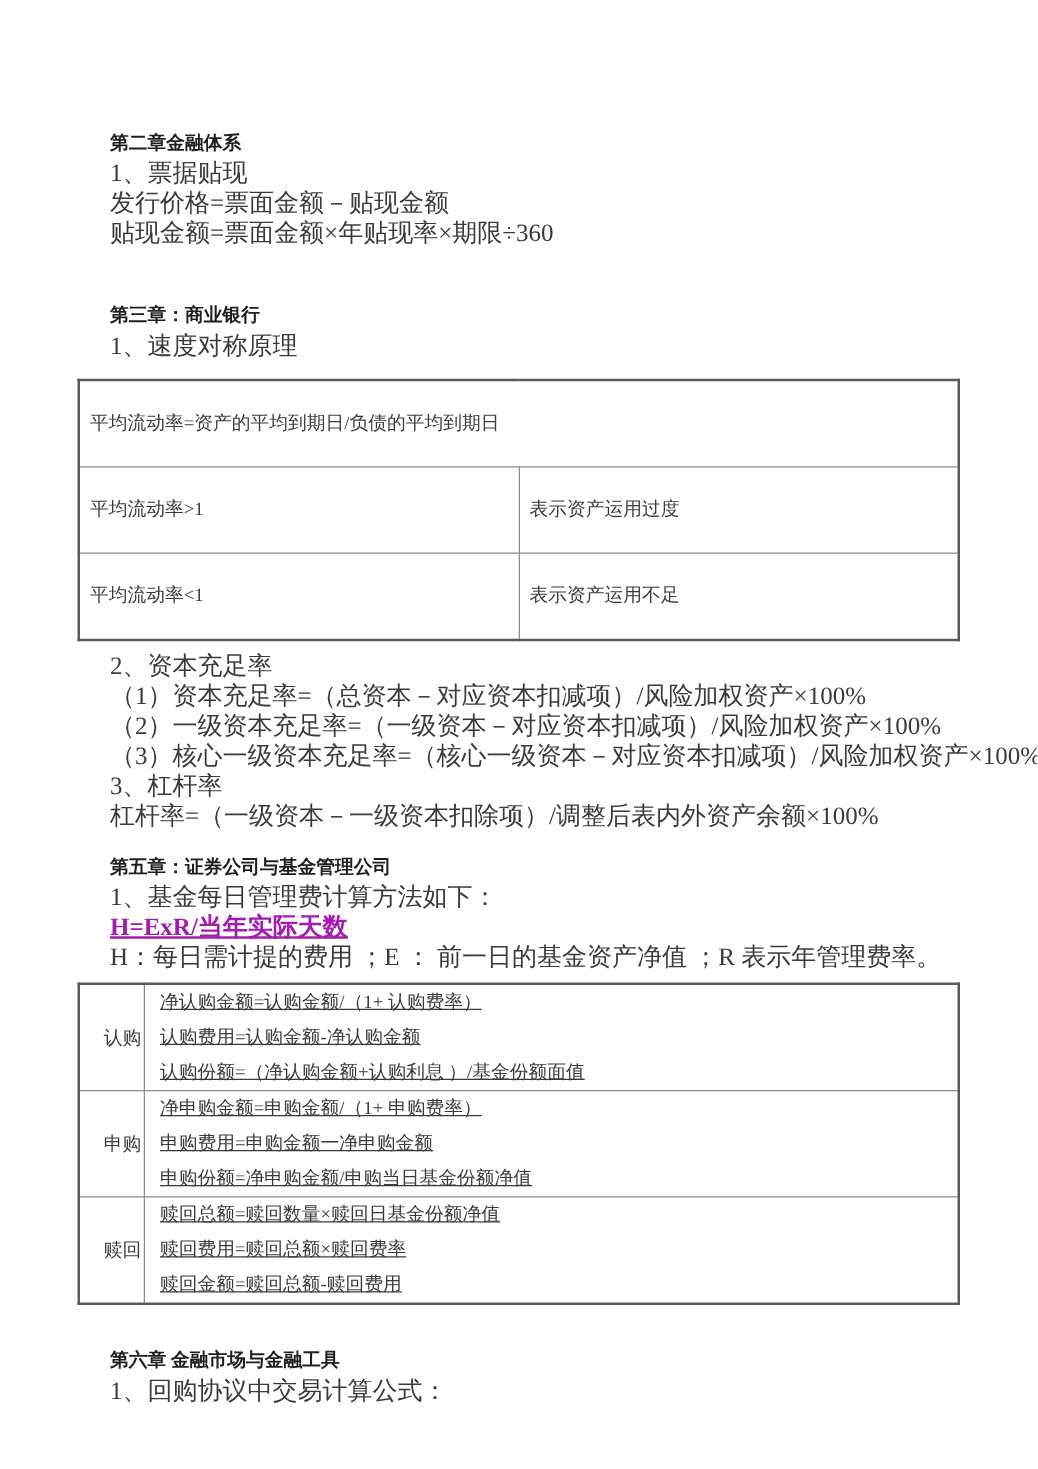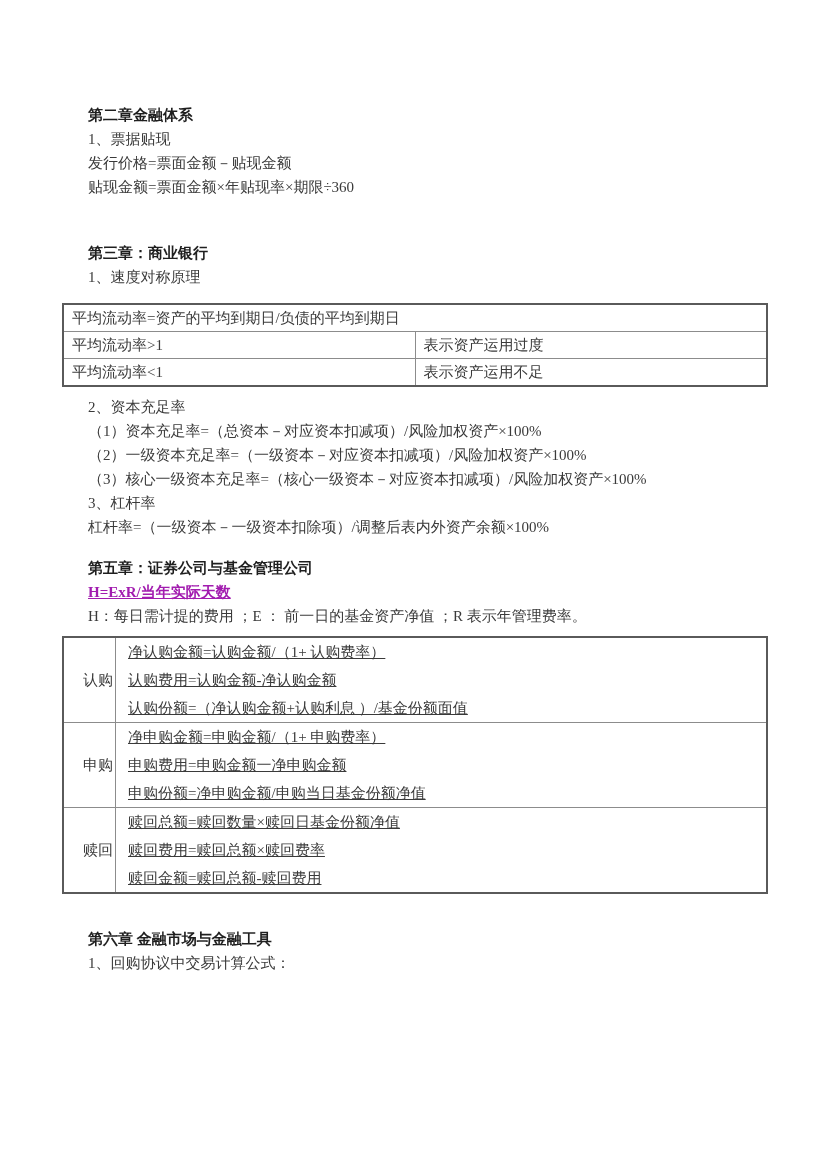--- a/index.html
+++ b/index.html
@@ -24,21 +24,21 @@
   .h {
     margin: 0 40px 0 88px;
     font-size: 15px;
     line-height: 24px;
     font-weight: bold;
     color: #1f1f1f;
     white-space: pre;
   }
   .t {
     margin: 0 40px 0 88px;
-    font-size: 15px;
+    font-size: 20px;
     line-height: 24px;
     color: #3a3a3a;
     white-space: pre;
   }
   .red-formula {
     color: #a21caf;
     font-weight: bold;
     text-decoration: underline;
   }
   .mt-ch3 { margin-top: 42px; }
@@ -56,21 +56,21 @@
     font-size: 15px;
     color: #3a3a3a;
   }
   table.grid, table.grid td {
     border: 1px solid #8c8c8c;
   }
   table.grid {
     border: 2px solid #5a5a5a;
   }
   .liq-table td {
-    padding: 1px 8px;
+    padding: 22px 8px;
     line-height: 24px;
     vertical-align: middle;
     white-space: pre;
     overflow: hidden;
   }
   .liq-col1 { width: 304px; }
   .fund-table td {
     vertical-align: middle;
     overflow: hidden;
   }
@@ -120,20 +120,21 @@
     </table>
 
   <p class="t mt-after-tbl1">2、资本充足率</p>
   <p class="t">（1）资本充足率=（总资本－对应资本扣减项）/风险加权资产×100%</p>
   <p class="t">（2）一级资本充足率=（一级资本－对应资本扣减项）/风险加权资产×100%</p>
   <p class="t">（3）核心一级资本充足率=（核心一级资本－对应资本扣减项）/风险加权资产×100%</p>
   <p class="t">3、杠杆率</p>
   <p class="t">杠杆率=（一级资本－一级资本扣除项）/调整后表内外资产余额×100%</p>
 
   <p class="h mt-ch5">第五章：证券公司与基金管理公司</p>
+  <p class="t">1、基金每日管理费计算方法如下：</p>
   <p class="t"><span class="red-formula">H=ExR/当年实际天数</span></p>
   <p class="t">H：每日需计提的费用 ；E ： 前一日的基金资产净值 ；R 表示年管理费率。</p>
 
   <table class="grid fund-table mt-tbl2">
     <tbody>
         <tr>
       <td class="fund-label">认购</td>
       <td class="fund-formulas">
         <p class="fl">净认购金额=认购金额/（1+ 认购费率）</p>
         <p class="fl">认购费用=认购金额-净认购金额</p>

